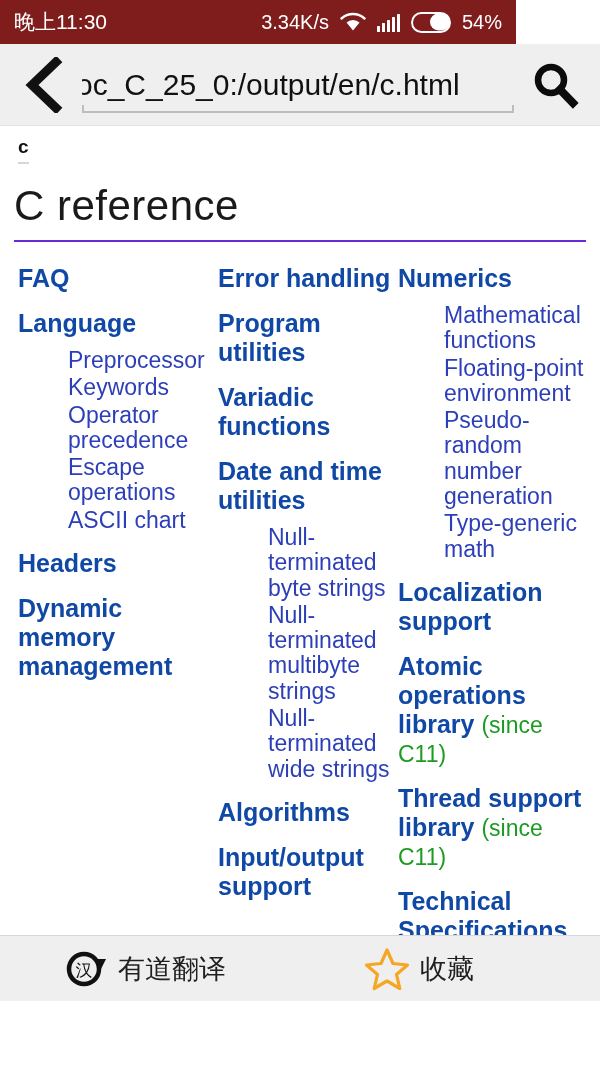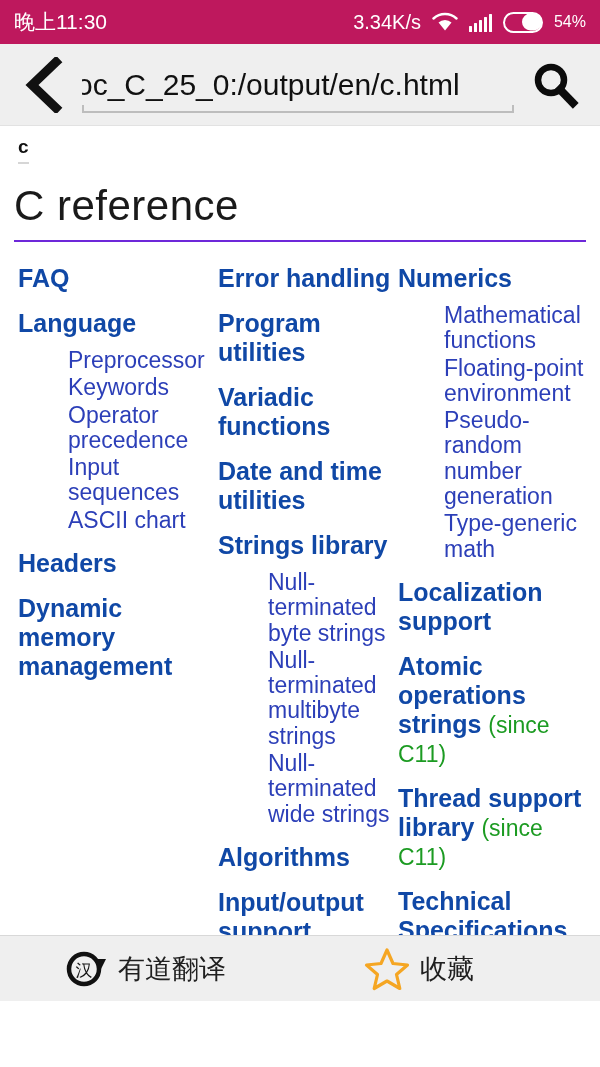--- a/index.html
+++ b/index.html
@@ -5,22 +5,22 @@
   * { box-sizing: border-box; margin: 0; padding: 0; }
   html, body {
     width: 600px; height: 1067px;
     font-family: "Liberation Sans", sans-serif;
     background: #ffffff;
     overflow: hidden;
   }
 
   
   .statusbar {
-    height: 44px; width: 600px;
-    background: #be185d;
+    height: 44px; width: 516px;
+    background: #7f1d1d;
     display: flex; align-items: center;
     padding: 0 14px;
     color: #ffffff;
   }
   .status-time { font-size: 21px; letter-spacing: 0px; }
   .status-right { margin-left: auto; display: flex; align-items: center; gap: 11px; }
   .status-speed { font-size: 20px; }
   .wifi-icon { width: 26px; height: 20px; position: relative; }
   .wifi-icon svg { display: block; }
   .signal-icon { display: flex; align-items: flex-end; gap: 2px; height: 20px; }
@@ -34,21 +34,21 @@
     width: 40px; height: 21px;
     border: 2px solid #ffffff; border-radius: 11px;
     position: relative; display: flex; align-items: center;
   }
   .battery-icon::after {
     content: ""; position: absolute; right: -1px; top: 50%;
     transform: translateY(-50%);
     width: 20px; height: 17px; background: #ffffff;
     border-radius: 9px;
   }
-  .battery-pct { font-size: 16px; }
+  .battery-pct { font-size: 20px; }
 
   
   .toolbar {
     height: 82px; width: 600px;
     background: #efefef;
     display: flex; align-items: center;
     padding: 0 14px;
     border-bottom: 1px solid #e2e2e2;
   }
   .back-btn {
@@ -200,50 +200,49 @@
   <div class="crumb">c</div>
   <div class="page-title">C reference</div>
   <div class="columns">
     <div class="col col-1">
         <div class="nav-head"><span>FAQ</span></div>
         <div class="nav-head"><span>Language</span></div>
         <div class="sub-list">
           <div class="sub-item">Preprocessor</div>
           <div class="sub-item">Keywords</div>
           <div class="sub-item">Operator precedence</div>
-          <div class="sub-item">Input sequences</div>
+          <div class="sub-item">Escape operations</div>
           <div class="sub-item">ASCII chart</div>
         </div>
         <div class="nav-head"><span>Headers</span></div>
         <div class="nav-head"><span>Dynamic memory management</span></div>
       </div>
     <div class="col col-2">
         <div class="nav-head"><span>Error handling</span></div>
         <div class="nav-head"><span>Program utilities</span></div>
         <div class="nav-head"><span>Variadic functions</span></div>
         <div class="nav-head"><span>Date and time utilities</span></div>
-        <div class="nav-head"><span>Strings library</span></div>
         <div class="sub-list">
           <div class="sub-item">Null-terminated byte strings</div>
           <div class="sub-item">Null-terminated multibyte strings</div>
           <div class="sub-item">Null-terminated wide strings</div>
         </div>
         <div class="nav-head"><span>Algorithms</span></div>
         <div class="nav-head"><span>Input/output support</span></div>
       </div>
     <div class="col col-3">
         <div class="nav-head"><span>Numerics</span></div>
         <div class="sub-list">
           <div class="sub-item">Mathematical functions</div>
           <div class="sub-item">Floating-point environment</div>
           <div class="sub-item">Pseudo-random number generation</div>
           <div class="sub-item">Type-generic math</div>
         </div>
         <div class="nav-head"><span>Localization support</span></div>
-        <div class="nav-head"><span>Atomic operations strings</span> <span class="since">(since C11)</span></div>
+        <div class="nav-head"><span>Atomic operations library</span> <span class="since">(since C11)</span></div>
         <div class="nav-head"><span>Thread support library</span> <span class="since">(since C11)</span></div>
         <div class="nav-head"><span>Technical Specifications</span></div>
       </div>
   </div>
 
   
   <div class="bottombar">
     <div class="bottom-item">
       <span class="translate-icon">
         <svg width="44" height="44" viewBox="0 0 44 44">

